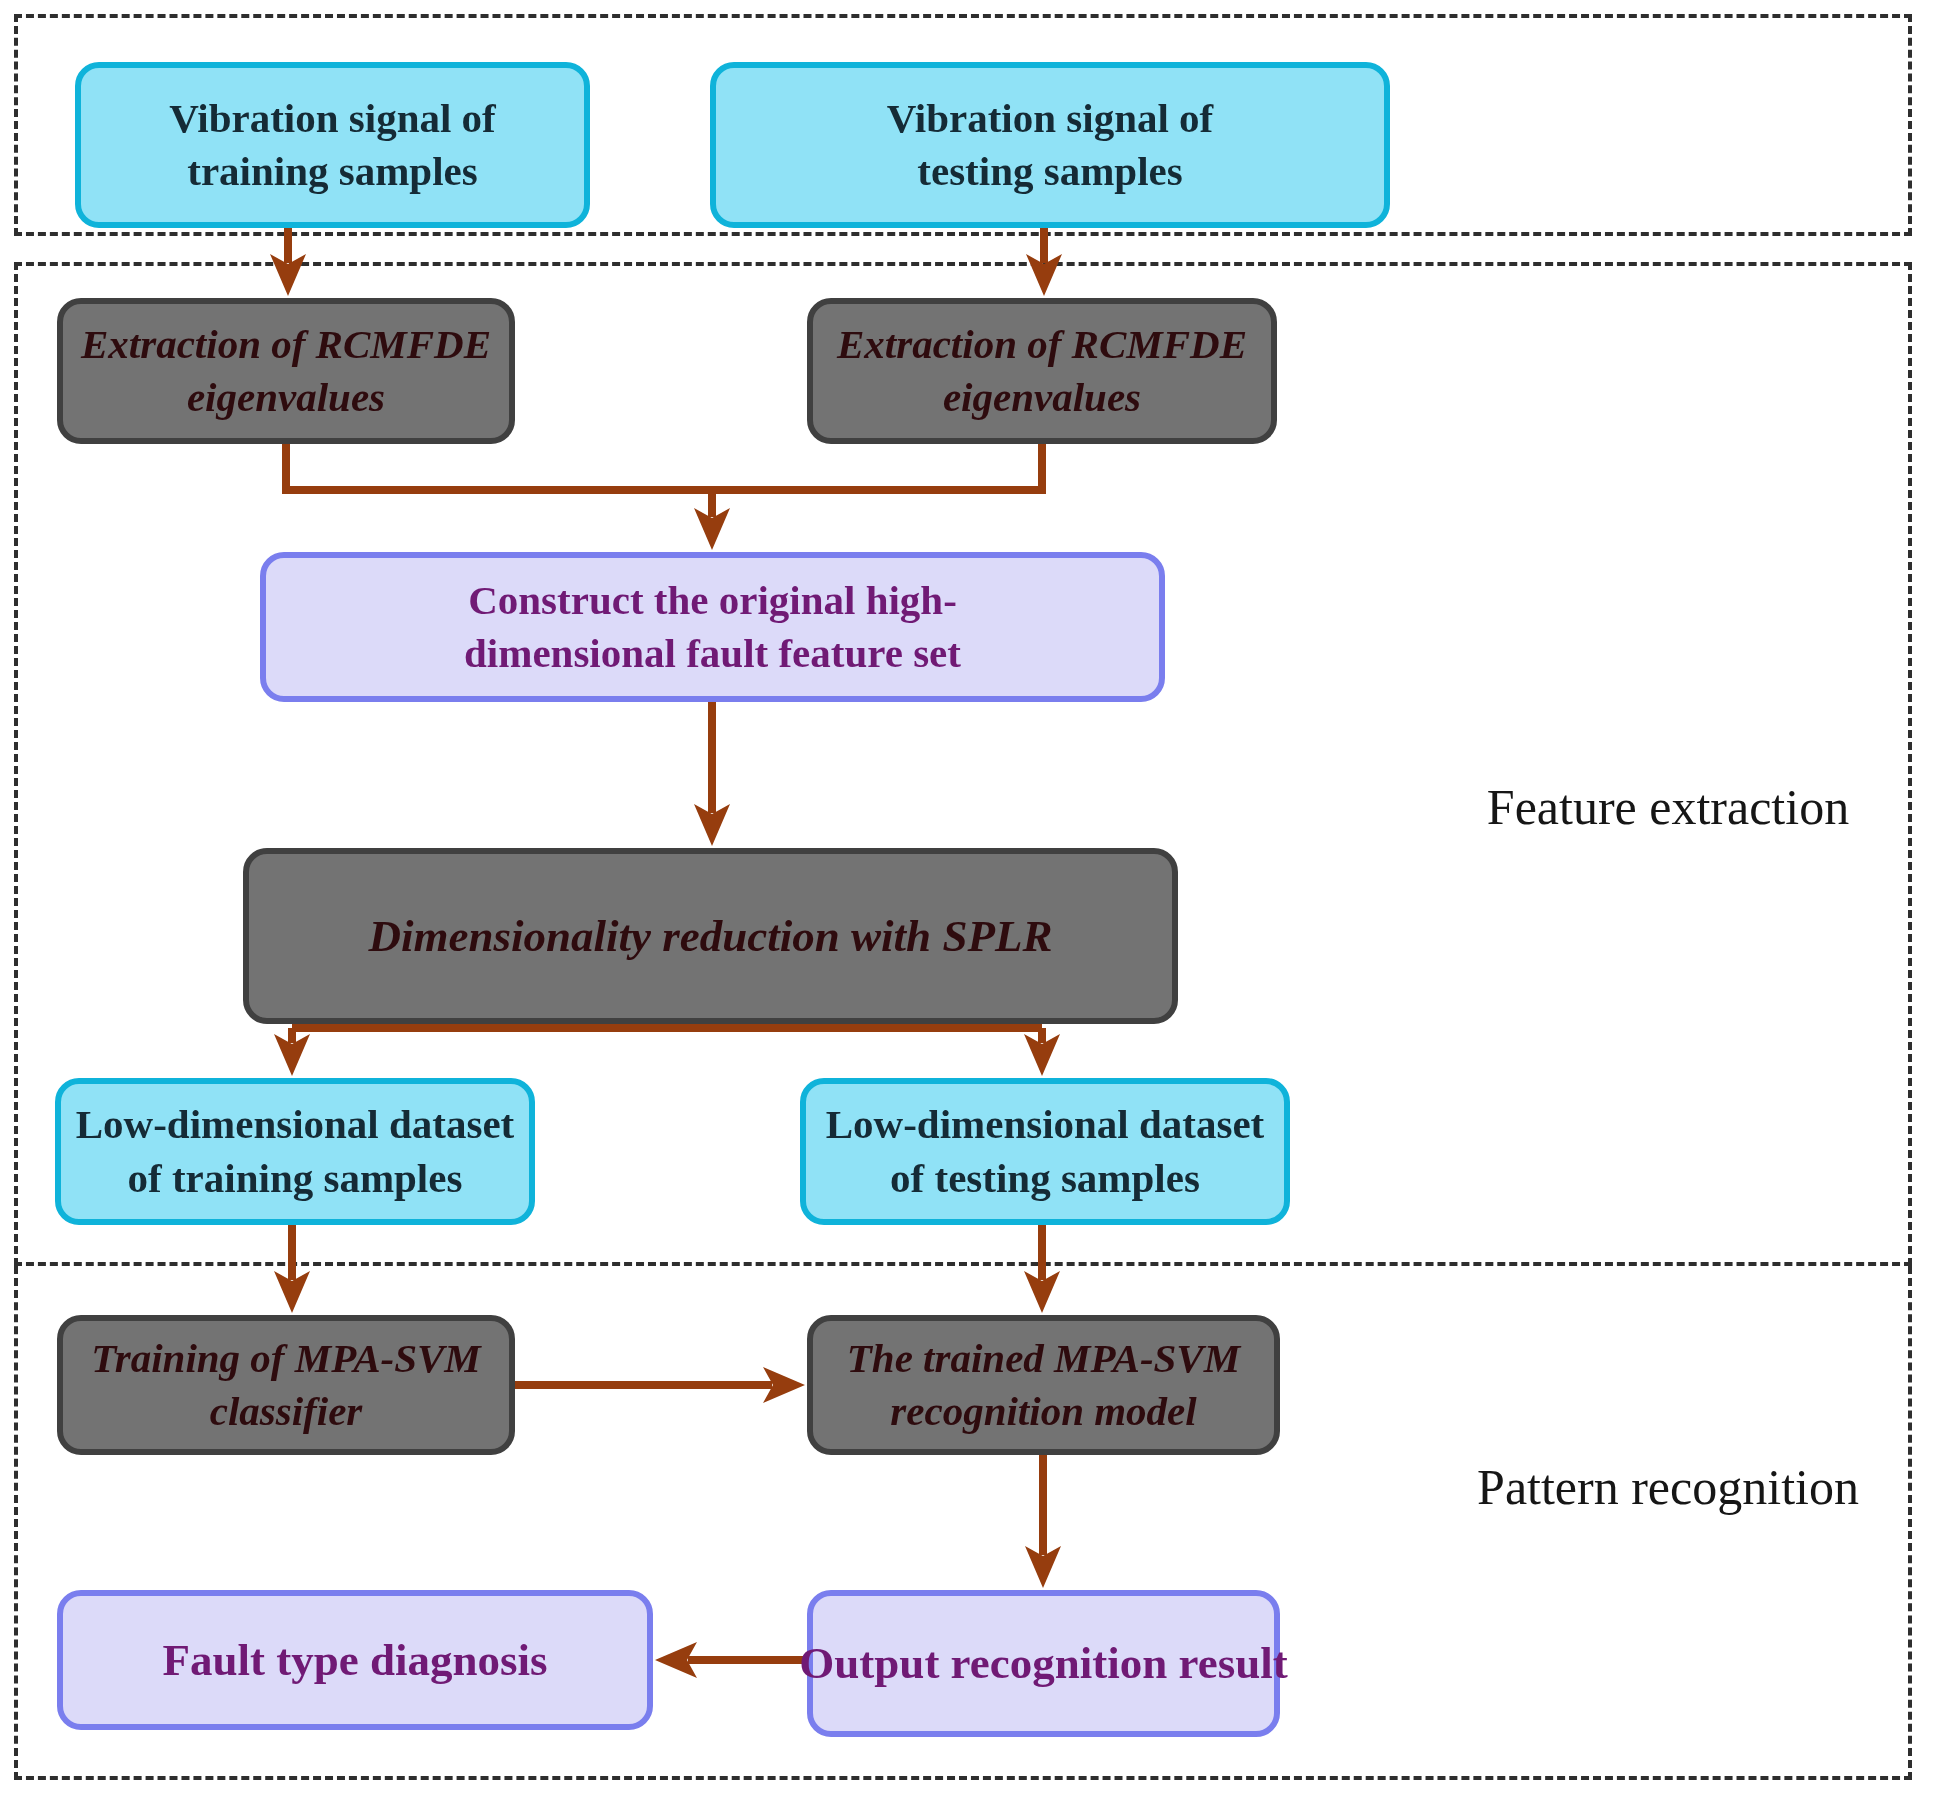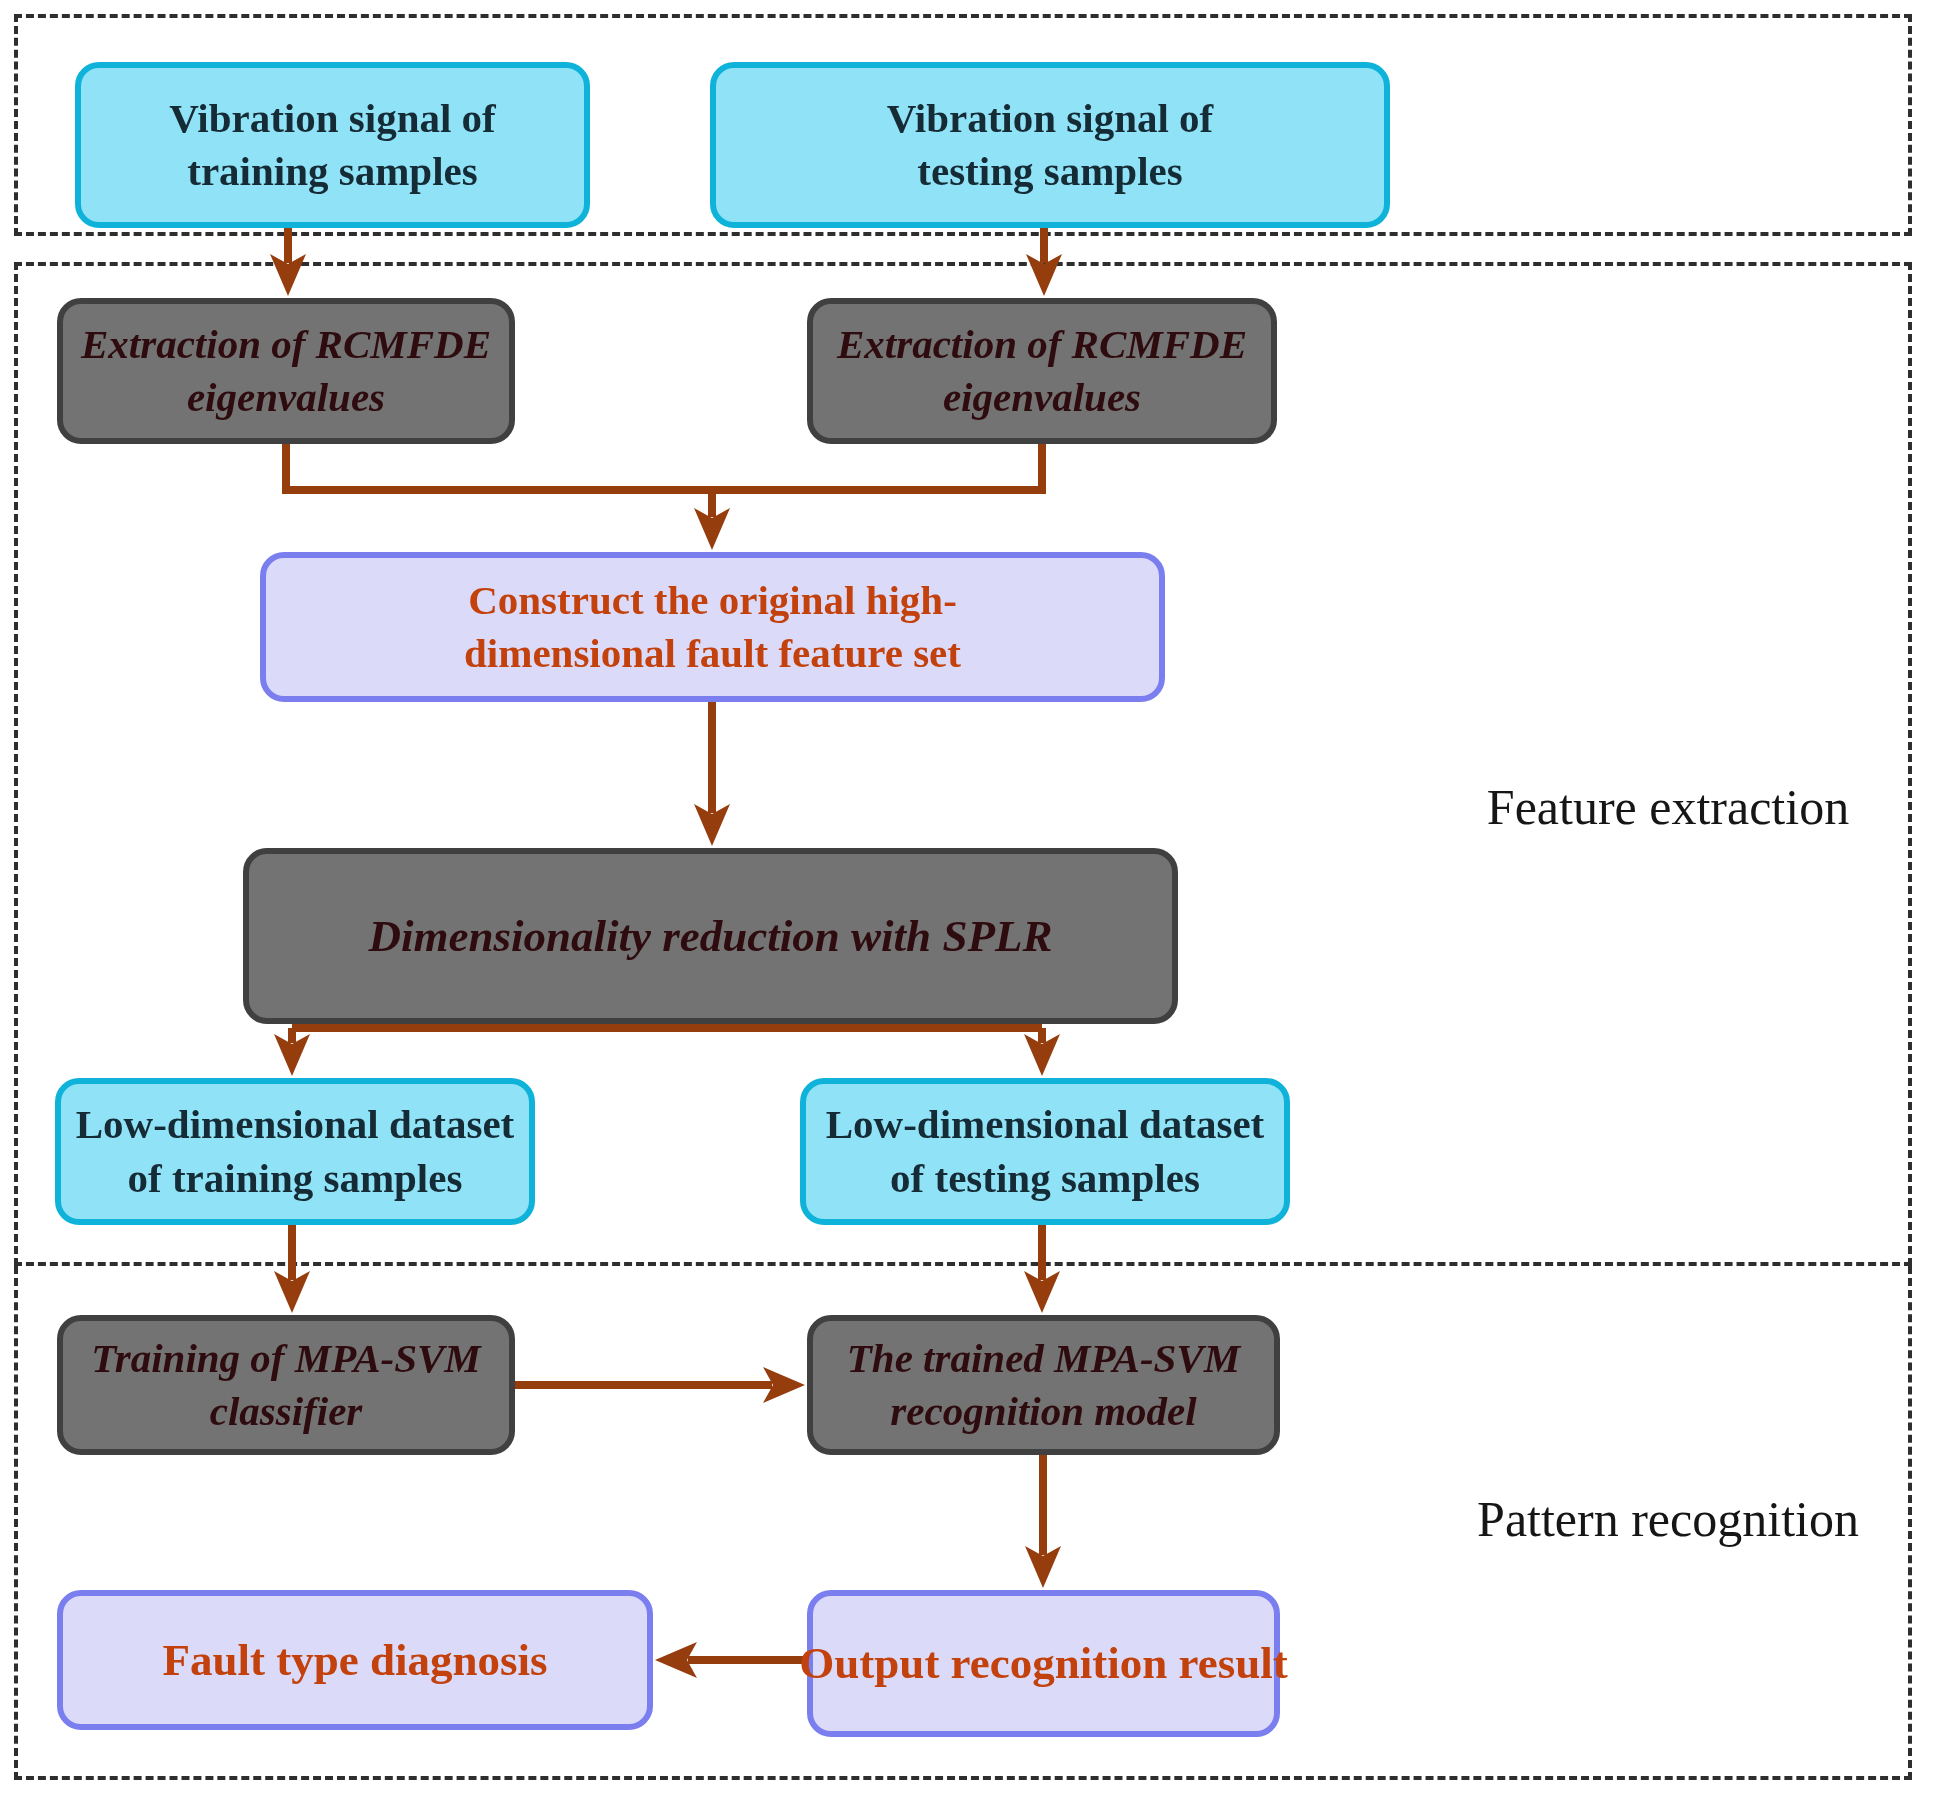--- a/index.html
+++ b/index.html
@@ -19,34 +19,34 @@
   .sec-1{left:14px;top:14px;width:1898px;height:222px;}
   .sec-2{left:14px;top:262px;width:1898px;height:1004px;}
   .sec-3{left:14px;top:1266px;width:1898px;height:514px;border-top:none;}
   .seclabel{
     position:absolute;left:1408px;width:520px;
     text-align:center;font-size:50px;color:#161616;
     white-space:nowrap;
   }
   .lbl-1{top:120px;}
   .lbl-2{top:778px;}
-  .lbl-3{top:1490px;}
+  .lbl-3{top:1458px;}
   .box{
     position:absolute;
     display:flex;flex-direction:column;justify-content:center;align-items:center;
     text-align:center;
     border-radius:24px;
     box-sizing:border-box;
     font-weight:600;
   }
   .box .bl{display:block;font-size:41px;line-height:1.30;white-space:nowrap;}
   .box.single .bl{font-size:45px;}
   .cyan{background:#90e2f6;border:6px solid #0fb3da;color:#152b36;}
   .red{background:#737373;border:6px solid #404040;color:#2e0b0e;font-style:italic;}
-  .lav{background:#dcdaf9;border:6px solid #7a7eee;color:#c2410c;}
+  .lav{background:#dcdaf9;border:6px solid #7a7eee;color:#701a75;}
 
   .b-vib-train{left:75px;top:62px;width:515px;height:166px;}
   .b-vib-test{left:710px;top:62px;width:680px;height:166px;}
   .b-rcmfde-train{left:57px;top:298px;width:458px;height:146px;}
   .b-rcmfde-test{left:807px;top:298px;width:470px;height:146px;}
   .b-construct{left:260px;top:552px;width:905px;height:150px;}
   .b-splr{left:243px;top:848px;width:935px;height:176px;}
   .b-lowdim-train{left:55px;top:1078px;width:480px;height:147px;}
   .b-lowdim-test{left:800px;top:1078px;width:490px;height:147px;}
   .b-train-svm{left:57px;top:1315px;width:458px;height:140px;}

